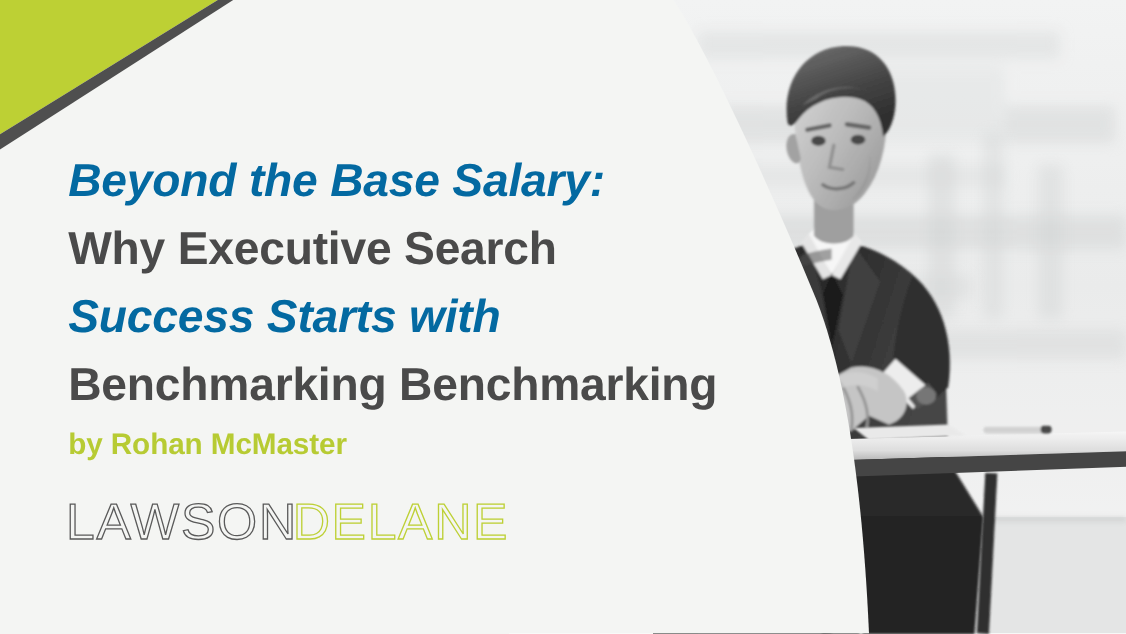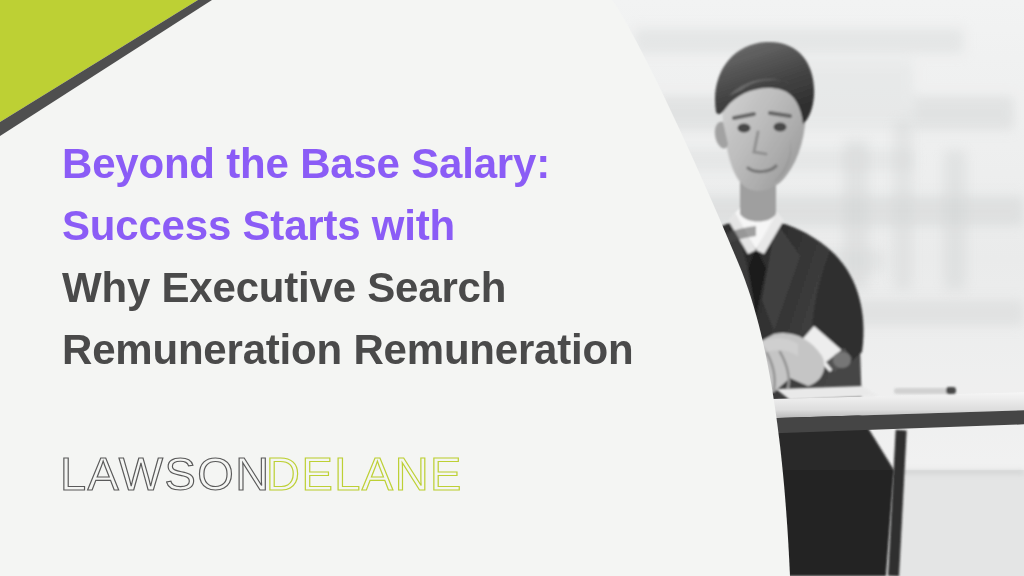--- a/index.html
+++ b/index.html
@@ -61,21 +61,21 @@
   }
   .headline {
     margin: 0;
     font-size: 42px;
     line-height: 62px;
     font-weight: bold;
     letter-spacing: -0.2px;
     color: #4A4A4A;
   }
   .headline .ln { display: block; white-space: nowrap; }
-  .ln.green { color: #8b5cf6; }
+  .ln.green { color: #0369a1; font-style: italic; }
   .ln.dark  { color: #4A4A4A; }
 
   .byline {
     margin: 6px 0 0 0;
     font-size: 27px;
     line-height: 34px;
     font-weight: bold;
     color: #B7CB33;
     letter-spacing: -0.1px;
   }
@@ -259,24 +259,25 @@
   </svg>
 
   <svg class="corner-accent" viewBox="0 0 230 150" xmlns="http://www.w3.org/2000/svg">
     <path d="M0 0 L198 0 L0 122 Z" fill="#BDD034"></path>
     <path d="M198 0 L212 0 L0 136 L0 122 Z" fill="#4F4F4F"></path>
   </svg>
 
   <div class="content">
     <h1 class="headline">
       <span class="ln green">Beyond the Base Salary:</span>
+      <span class="ln dark">Why Executive Search</span>
       <span class="ln green">Success Starts with</span>
-      <span class="ln dark">Why Executive Search</span>
-      <span class="ln dark">Remuneration Remuneration</span>
+      <span class="ln dark">Benchmarking Benchmarking</span>
     </h1>
+    <p class="byline">by Rohan McMaster</p>
   </div>
 
   <div class="logo">
     <svg class="logo-svg" width="400" height="56" viewBox="0 0 400 56" xmlns="http://www.w3.org/2000/svg">
       <text x="0" y="42" font-family="'Liberation Sans', sans-serif" font-size="46" letter-spacing="1.5" fill="none" stroke="#5A5A5A" stroke-width="1.15" style="font-stretch:normal" transform="scale(1.02,1)" stroke-linejoin="miter">LAWSON</text>
       <text x="202" y="42" font-family="'Liberation Sans', sans-serif" font-size="46" letter-spacing="1.5" fill="none" stroke="#BDD034" stroke-width="1.15" transform="scale(1.02,1)" stroke-linejoin="miter">DELANEY</text>
     </svg>
   </div>
 
 </div>

